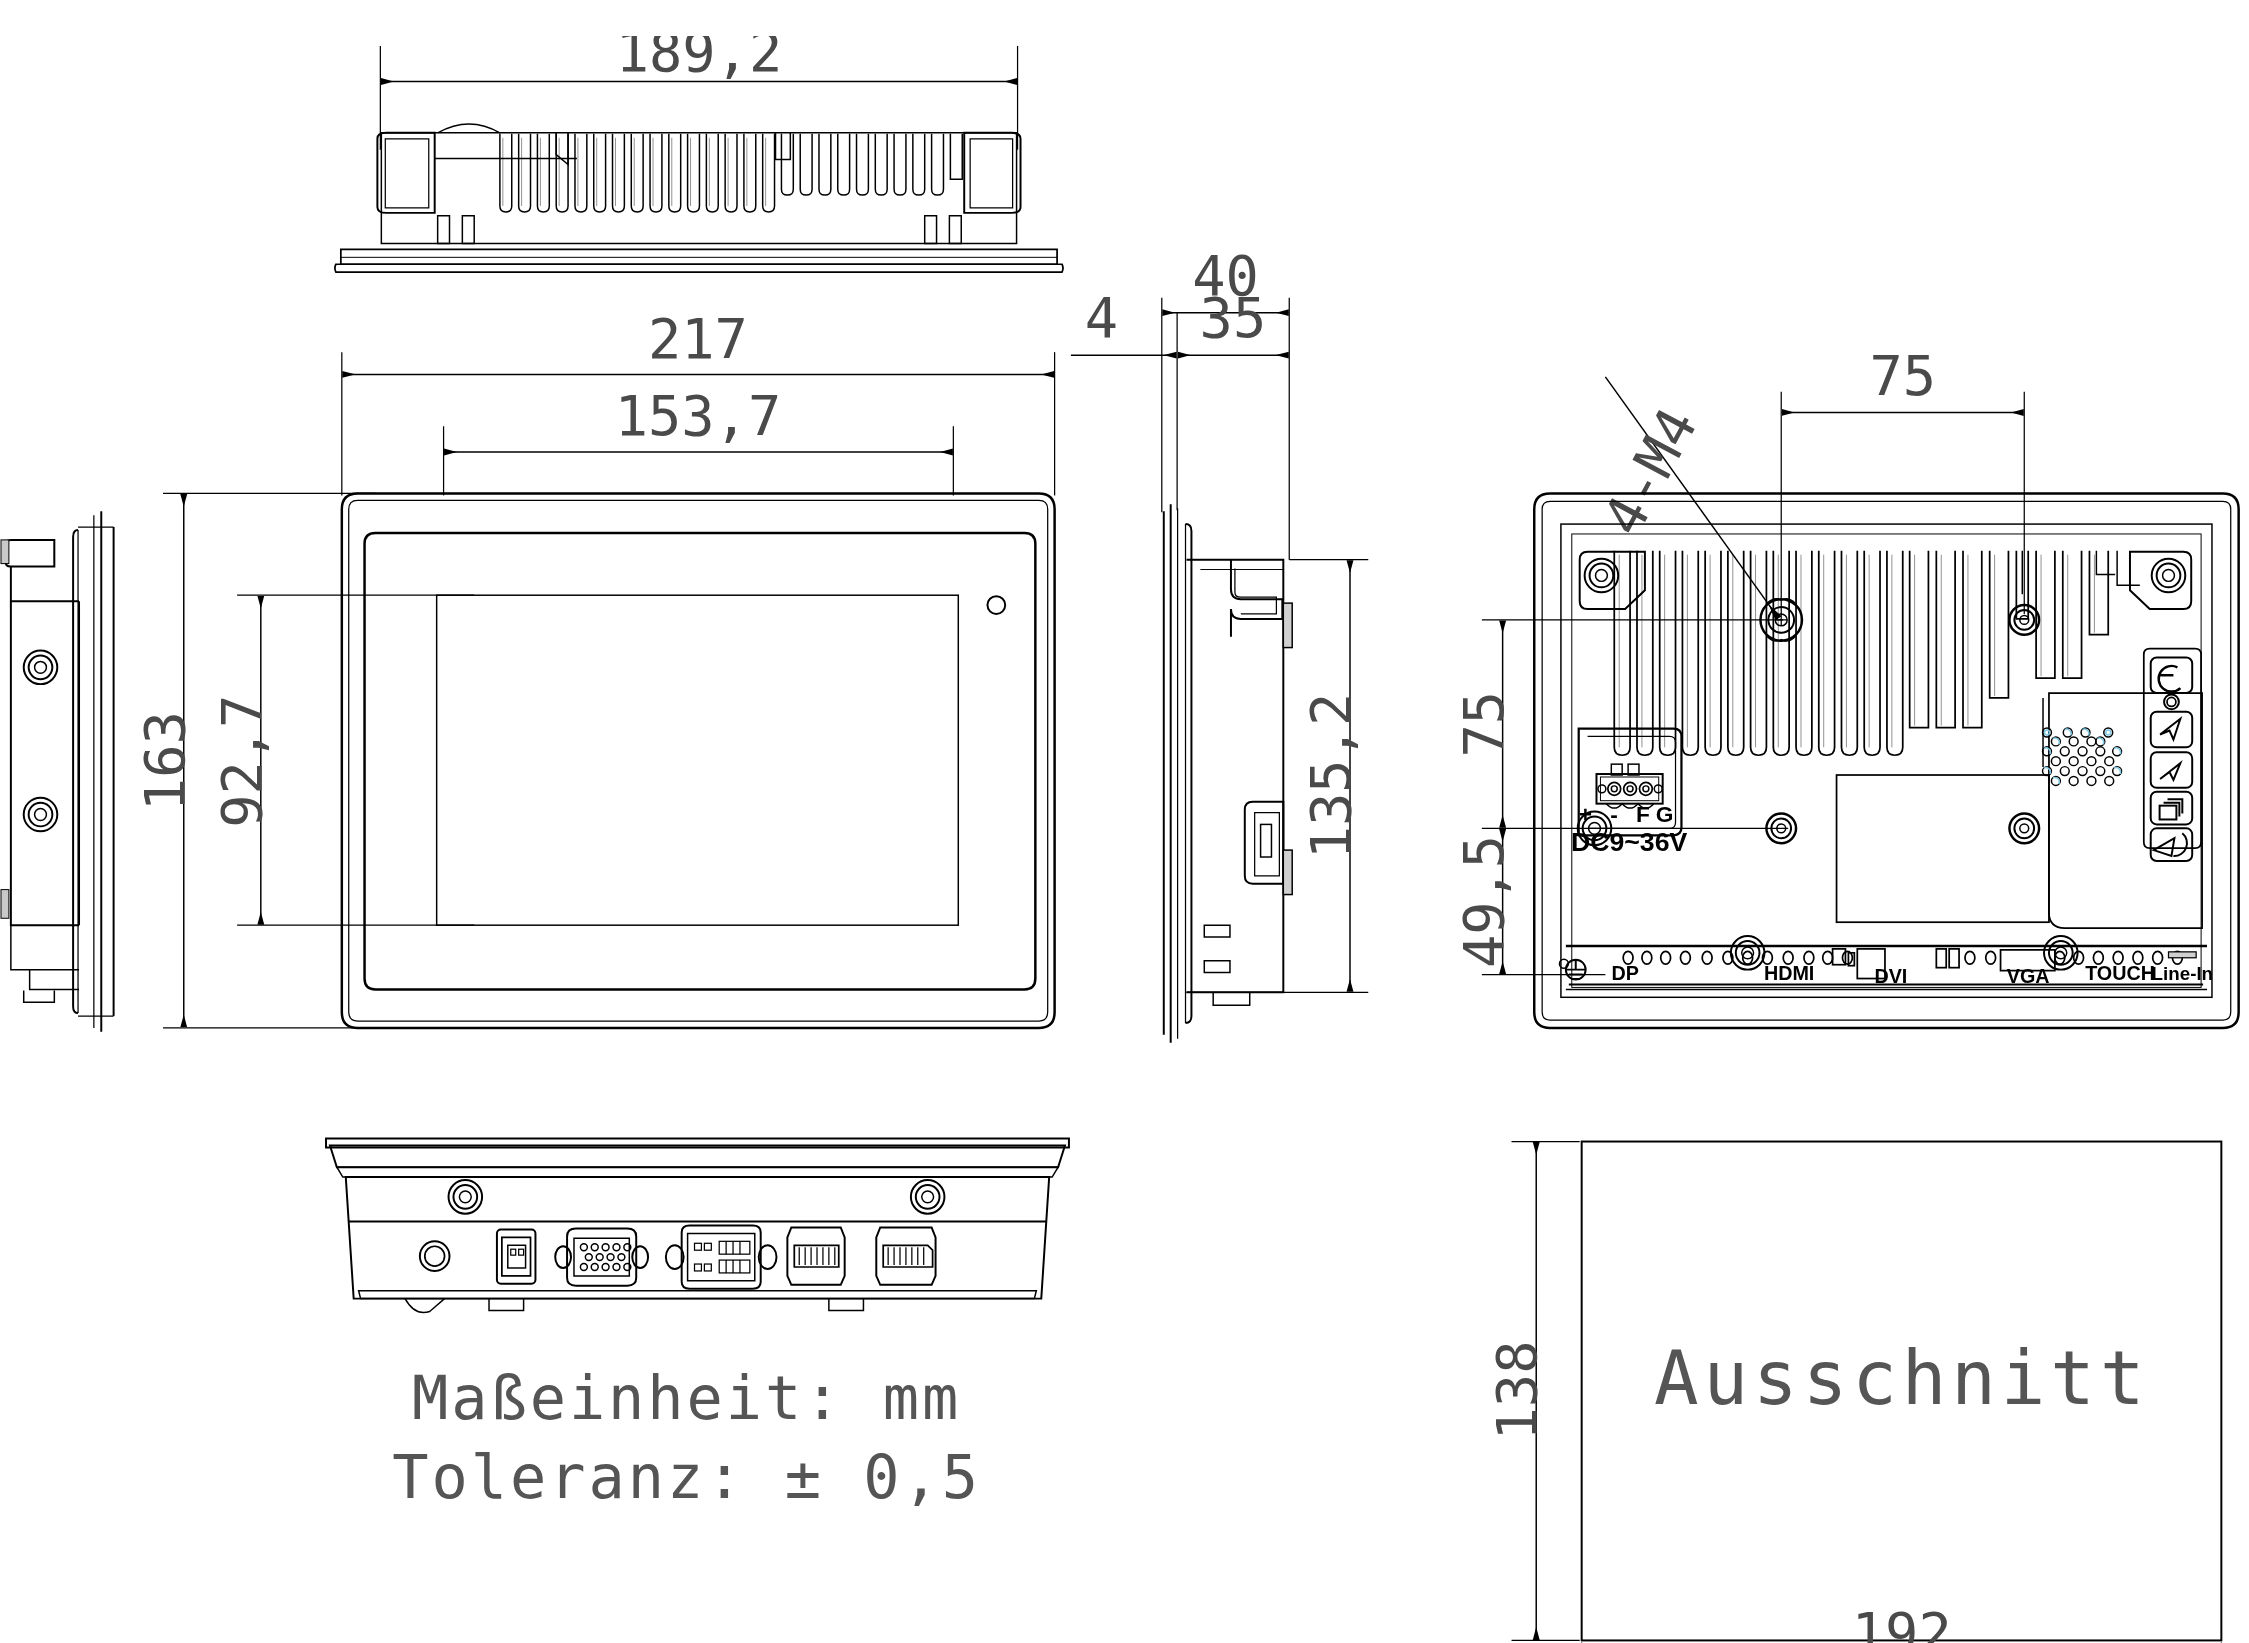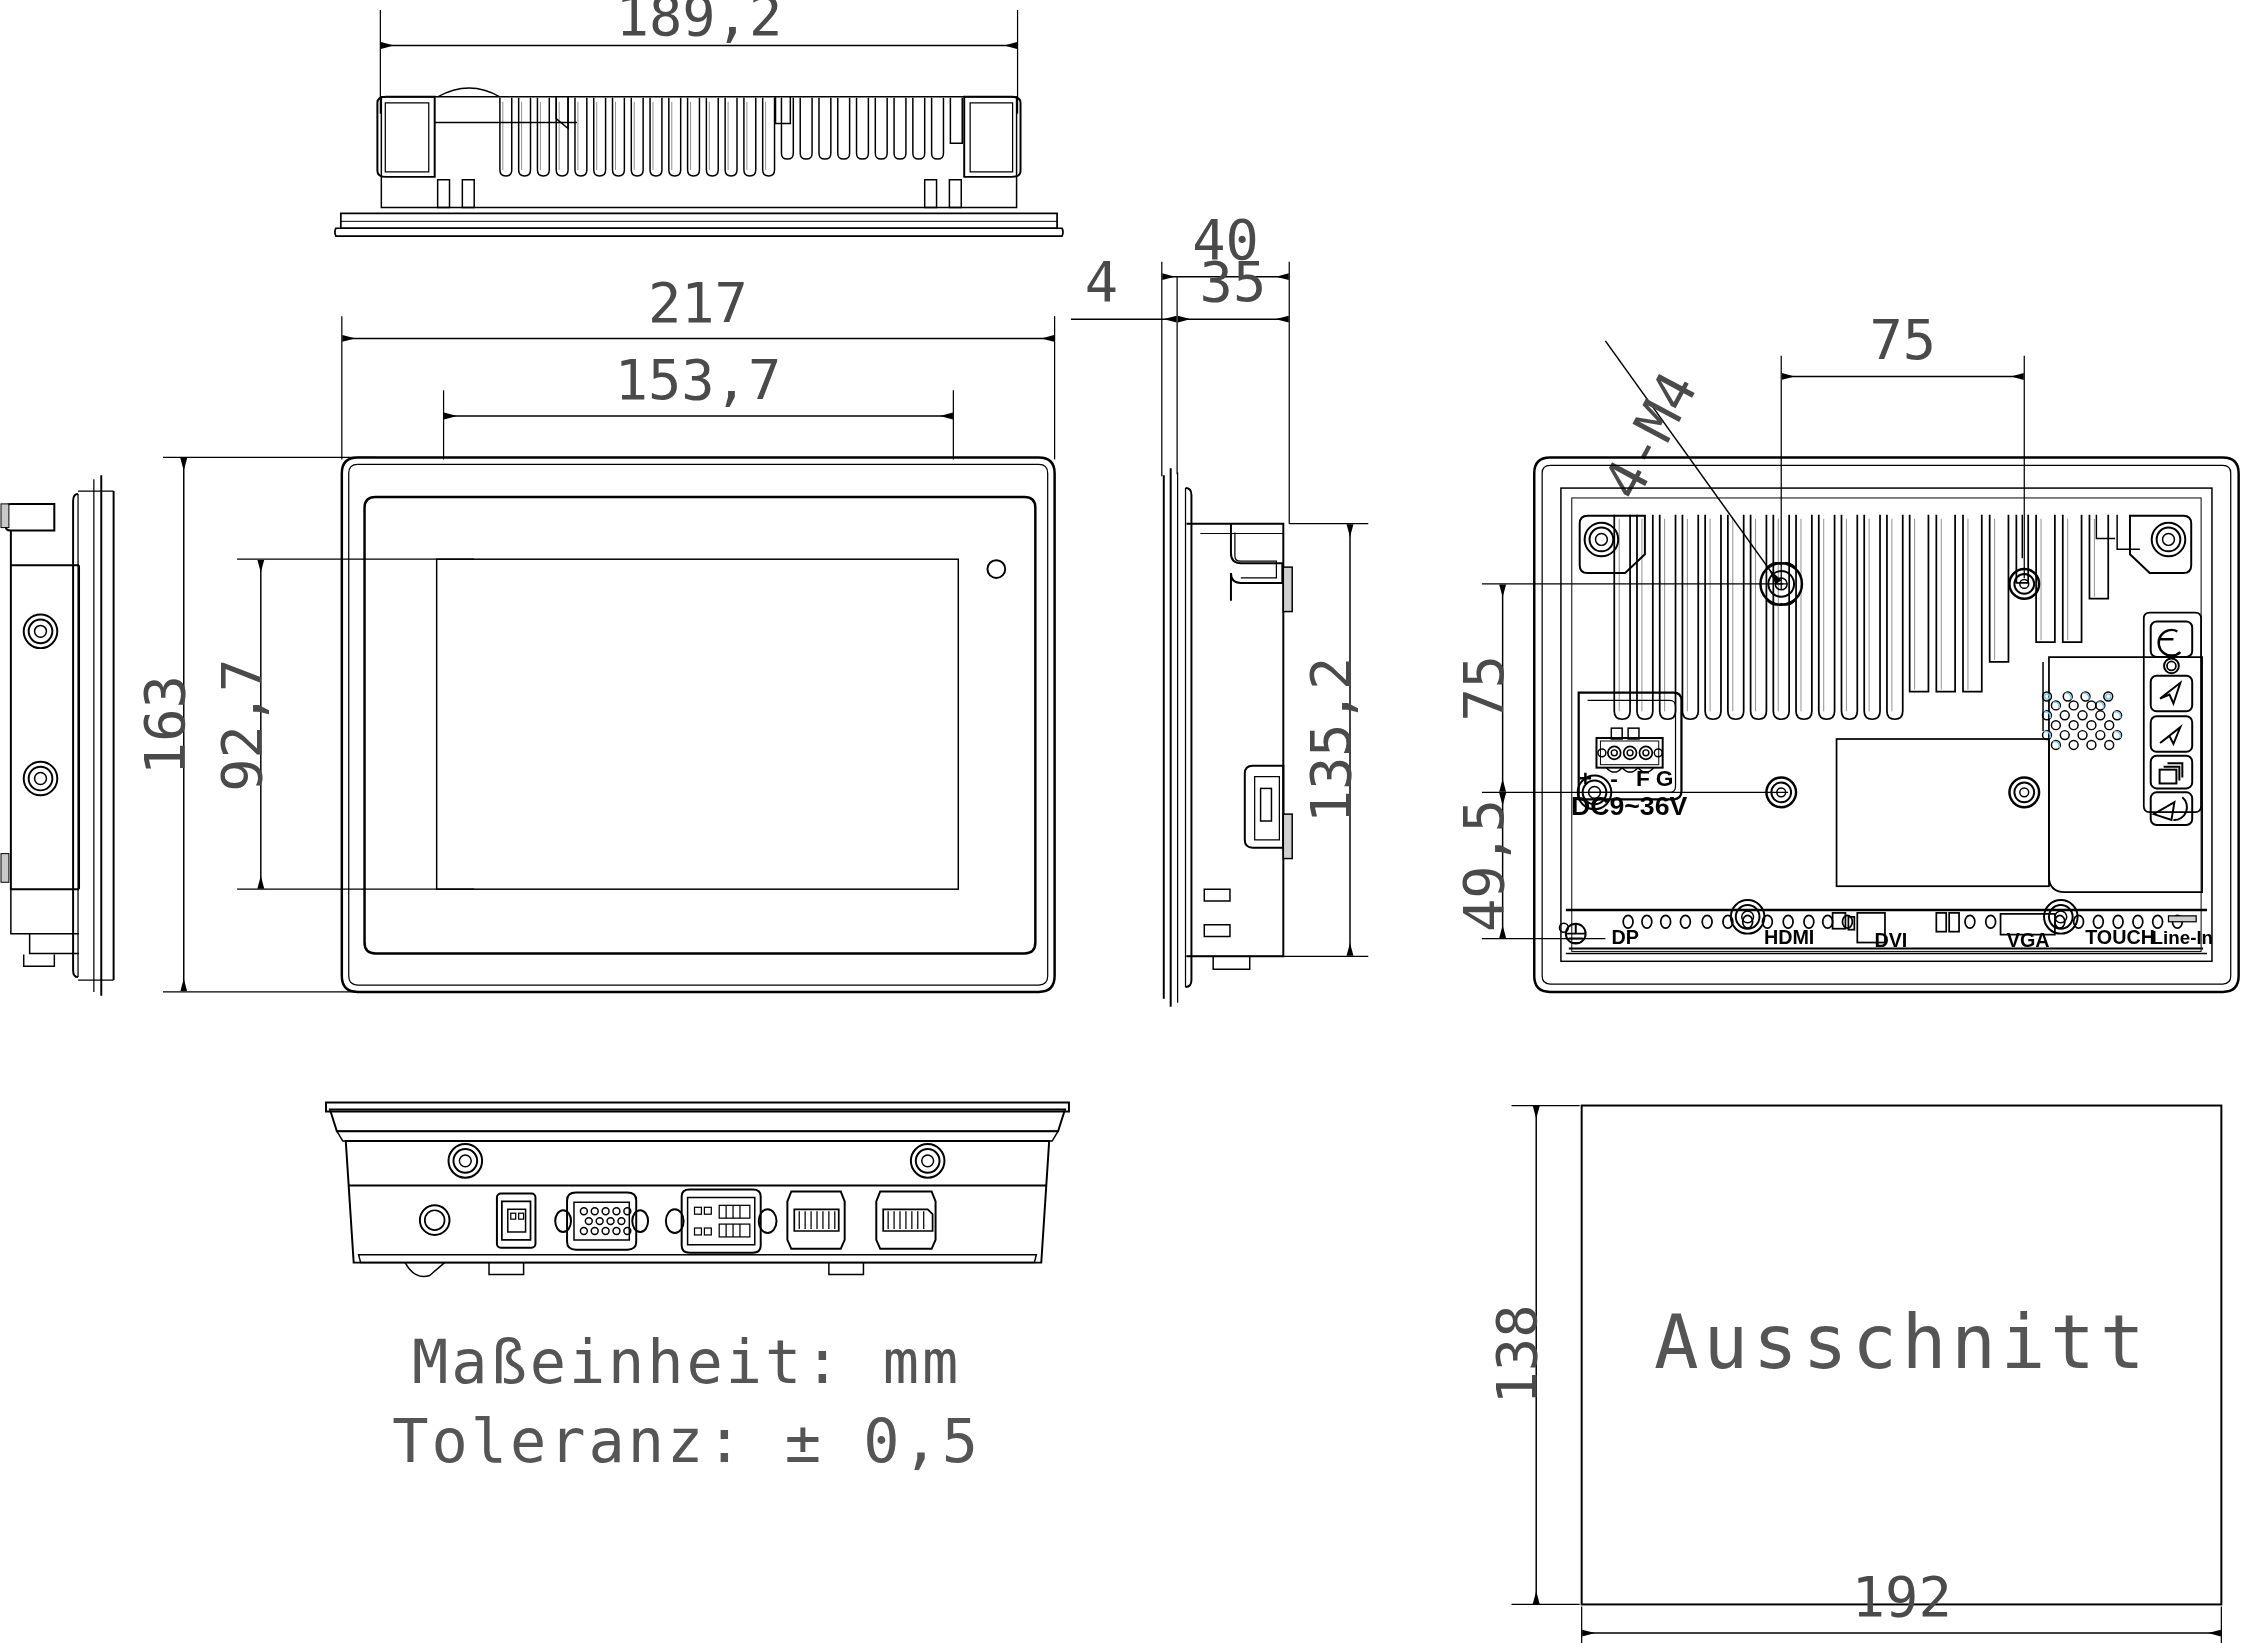--- a/index.html
+++ b/index.html
@@ -1,18 +1,18 @@
 <!DOCTYPE html>
 <html style="font-size:8px"><head>
 <meta charset="utf-8">
 <style>
   html,body{margin:0;padding:0;background:#ffffff;}
   body{width:2250px;height:1644px;overflow:hidden;
        font-family:"DejaVu Sans Mono", monospace;}
-  #sheet{position:relative;width:2250px;height:1200px;background:#fff;}
+  #sheet{position:relative;width:2250px;height:1200px;background:#fff;margin-top:36px;}
   svg{display:block;}
   .dimtxt{fill:#4a4a4a;font-family:"DejaVu Sans Mono", monospace;font-weight:400;}
   .lbltxt{fill:#000;font-family:"Liberation Sans", sans-serif;font-weight:700;}
   .notetxt{fill:#555;font-family:"DejaVu Sans Mono", monospace;}
 </style>
 </head>
 <body>
 
 <div id="sheet">
 

